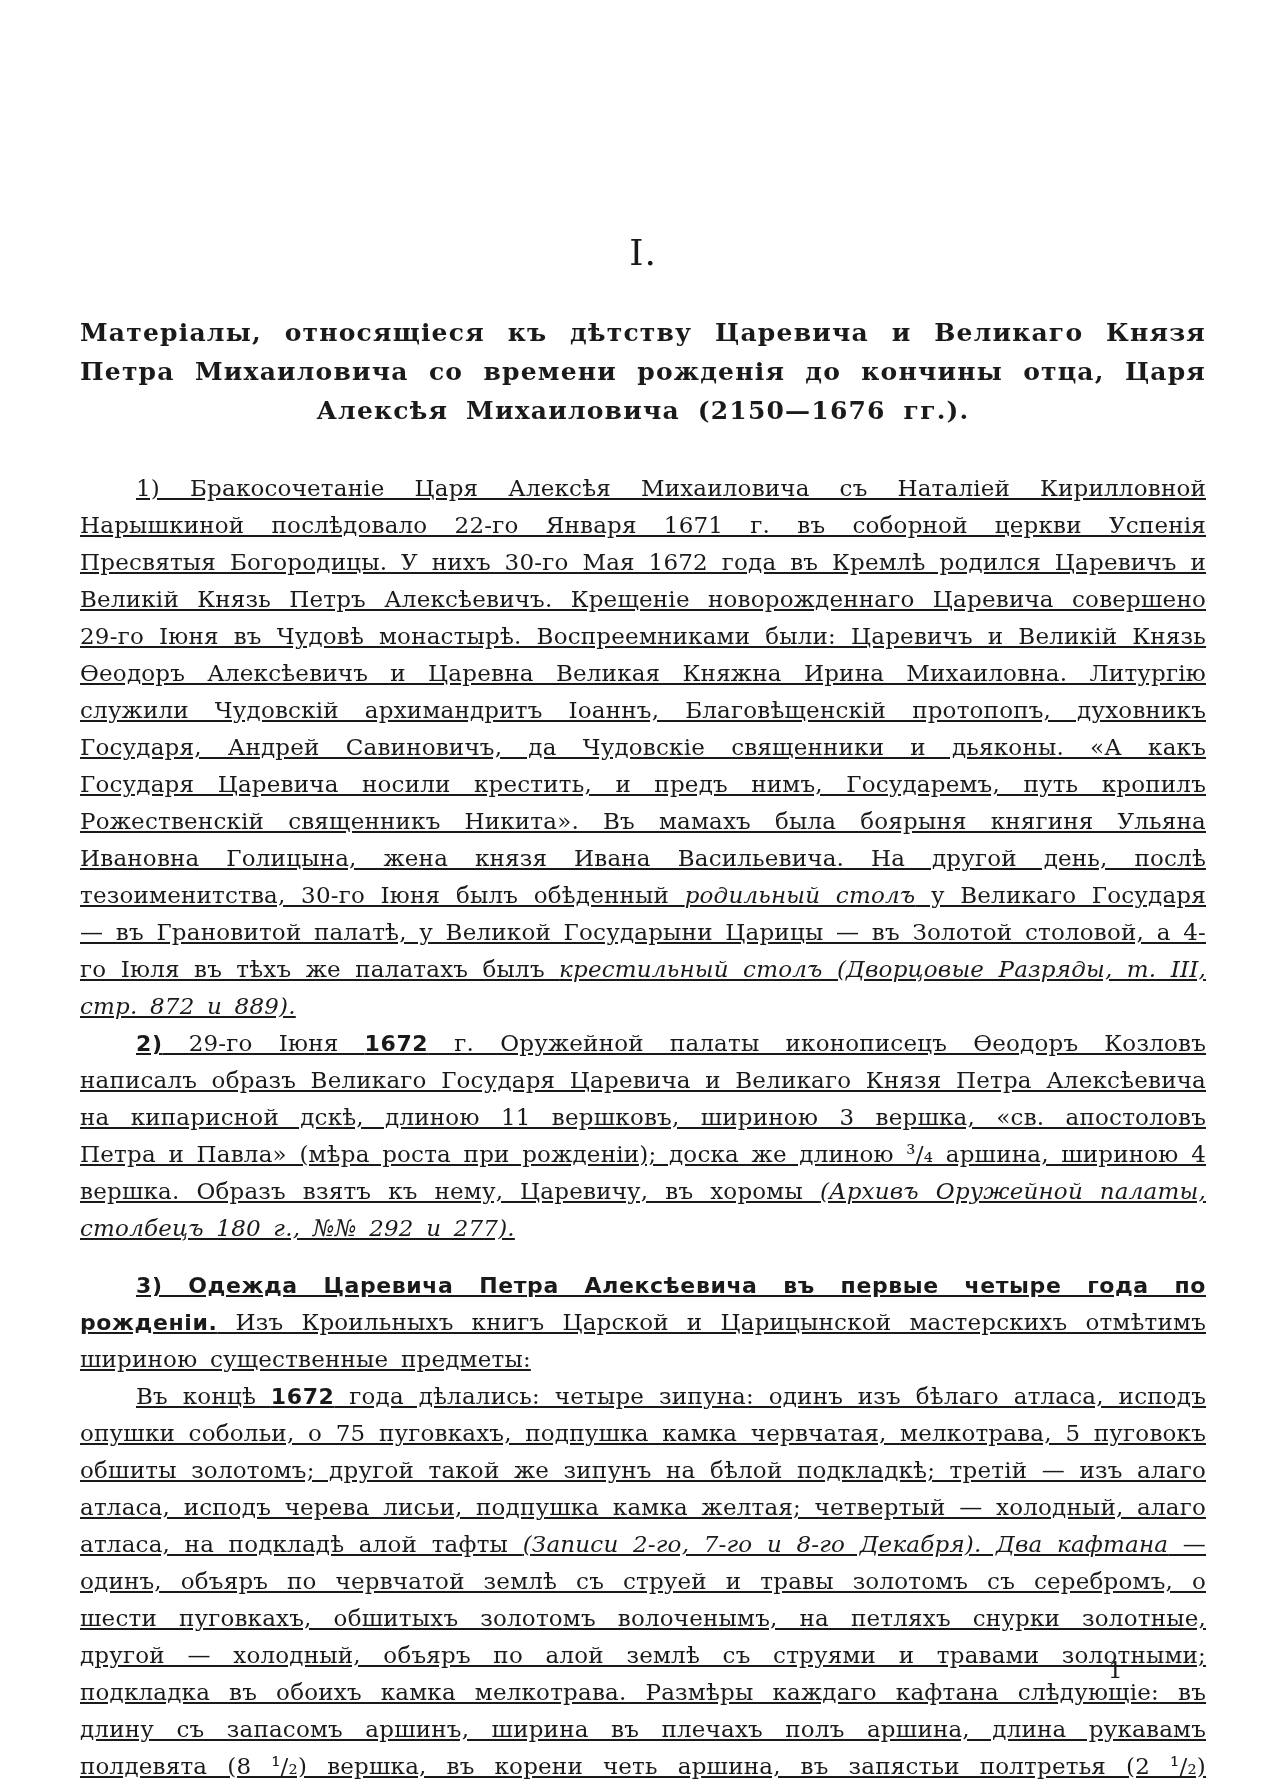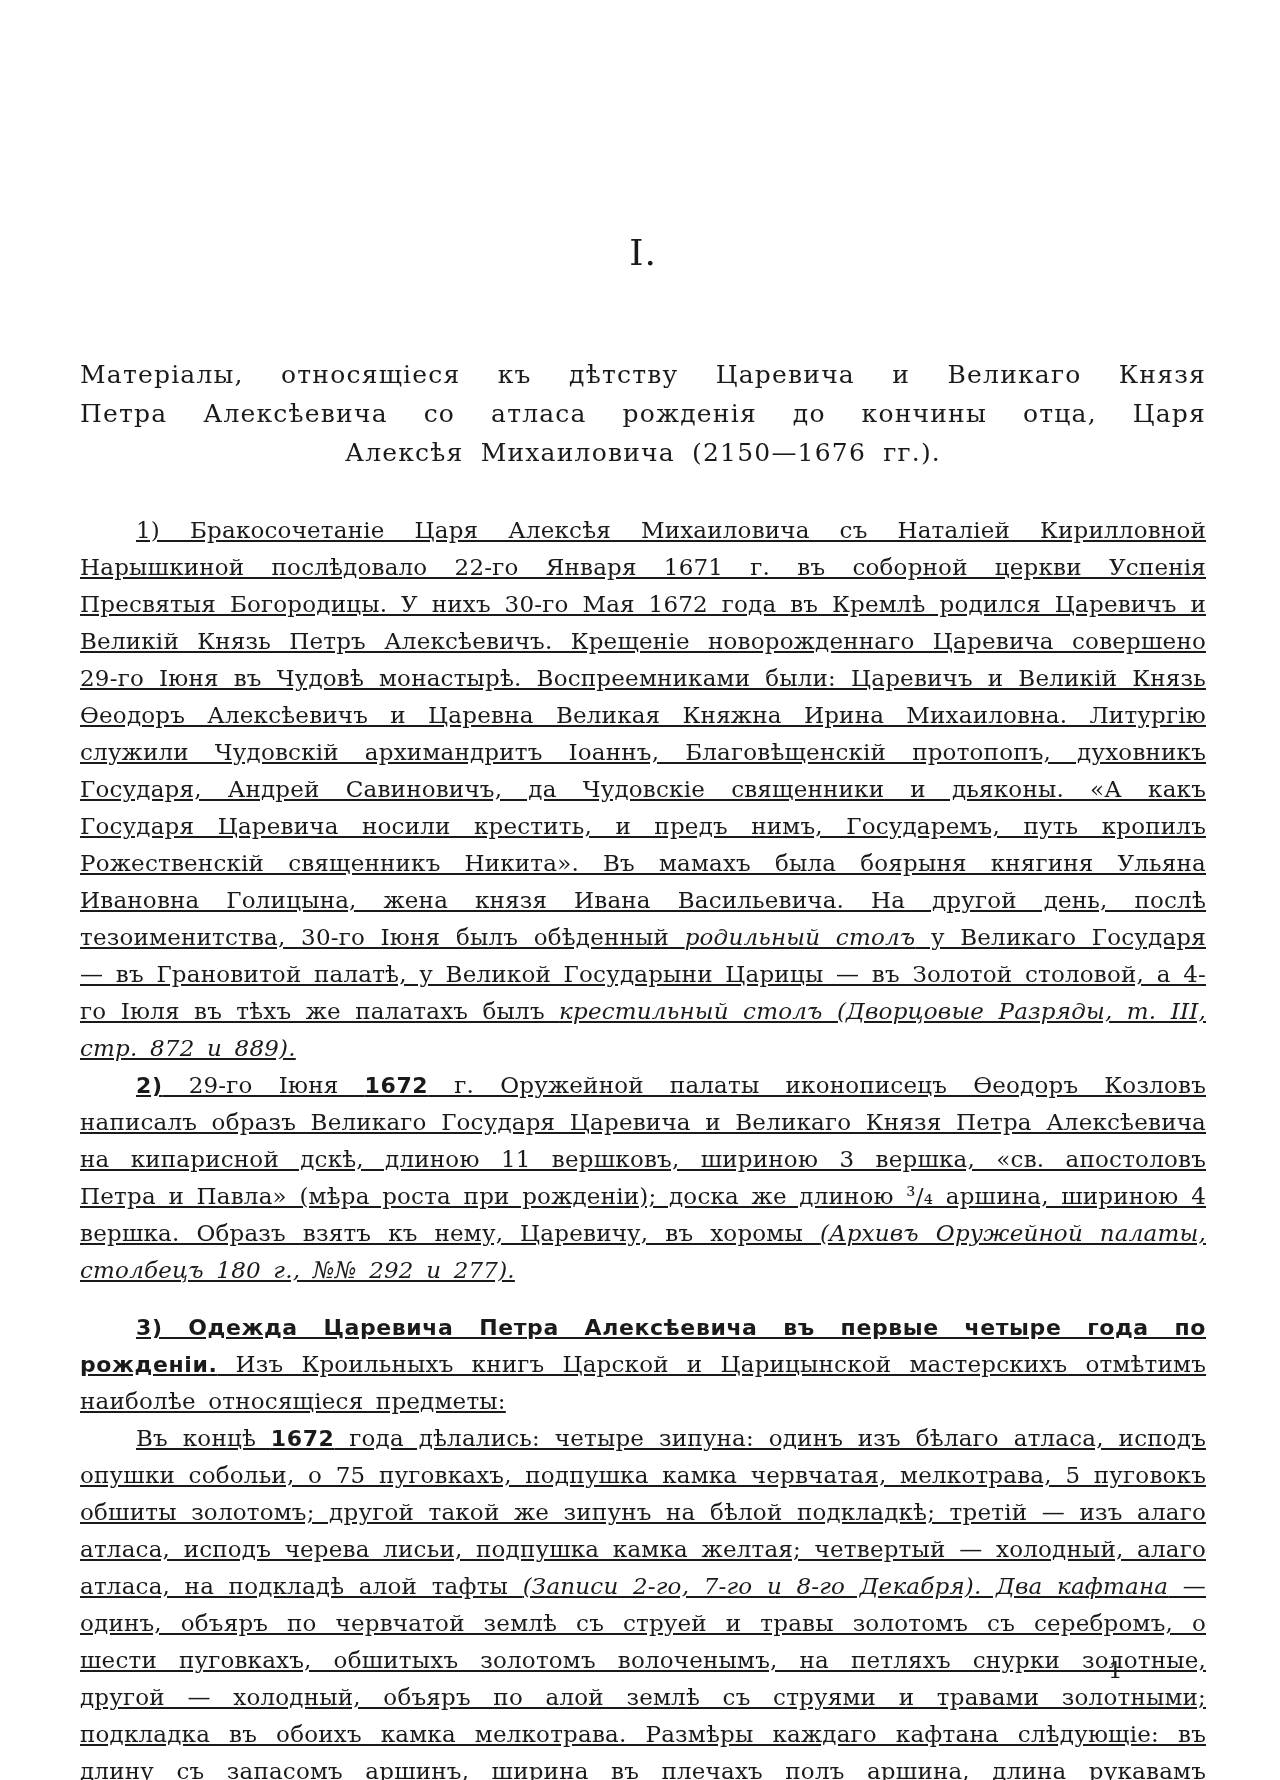--- a/index.html
+++ b/index.html
@@ -20,22 +20,22 @@
     width: 1126px;
   }
   .numeral {
     margin-top: 233px;
     text-align: center;
     font-size: 36px;
     line-height: 40px;
     letter-spacing: 1px;
   }
   .heading {
-    margin-top: 82px;
-    font-weight: normal;
+    margin-top: 40px;
+    font-weight: bold;
     font-size: 25px;
     line-height: 39px;
     letter-spacing: 1.2px;
     word-spacing: 8px;
   }
   .head-line { text-align: justify; text-align-last: justify; }
   .head-line.center { text-align: center; text-align-last: center; }
   .body-text { margin-top: 40px; }
   .para {
     text-align: justify;
@@ -66,27 +66,27 @@
 </head>
 <body>
 
 <div class="page">
   <div class="content">
 
     <div class="numeral">I.</div>
 
     <div class="heading">
       <div class="head-line">Матеріалы, относящіеся къ дѣтству Царевича и Великаго Князя</div>
-      <div class="head-line">Петра Алексѣевича со атласа рожденія до кончины отца, Царя</div>
+      <div class="head-line">Петра Михаиловича со времени рожденія до кончины отца, Царя</div>
       <div class="head-line center">Алексѣя Михаиловича (2150—1676 гг.).</div>
     </div>
 
     <div class="body-text" id="paragraphs-container">
         <p class="para"><span class="seg-n">1) Бракосочетаніе Царя Алексѣя Михаиловича съ Наталіей Кирилловной Нарышкиной послѣдовало 22-го Января 1671 г. въ соборной церкви Успенія Пресвятыя Богородицы. У нихъ 30-го Мая 1672 года въ Кремлѣ родился Царевичъ и Великій Князь Петръ Алексѣевичъ. Крещеніе новорожденнаго Царевича совершено 29-го Іюня въ Чудовѣ монастырѣ. Воспреемниками были: Царевичъ и Великій Князь Ѳеодоръ Алексѣевичъ и Царевна Великая Княжна Ирина Михаиловна. Литургію служили Чудовскій архимандритъ Іоаннъ, Благовѣщенскій протопопъ, духовникъ Государя, Андрей Савиновичъ, да Чудовскіе священники и дьяконы. «А какъ Государя Царевича носили крестить, и предъ нимъ, Государемъ, путь кропилъ Рожественскій священникъ Никита». Въ мамахъ была боярыня княгиня Ульяна Ивановна Голицына, жена князя Ивана Васильевича. На другой день, послѣ тезоименитства, 30-го Іюня былъ обѣденный </span><span class="seg-i">родильный столъ</span><span class="seg-n"> у Великаго Государя — въ Грановитой палатѣ, у Великой Государыни Царицы — въ Золотой столовой, а 4-го Іюля въ тѣхъ же палатахъ былъ </span><span class="seg-i">крестильный столъ (Дворцовые Разряды, т. III, стр. 872 и 889).</span></p>
         <p class="para"><span class="seg-s">2)</span><span class="seg-n"> 29-го Іюня </span><span class="seg-s">1672</span><span class="seg-n"> г. Оружейной палаты иконописецъ Ѳеодоръ Козловъ написалъ образъ Великаго Государя Царевича и Великаго Князя Петра Алексѣевича на кипарисной дскѣ, длиною 11 вершковъ, шириною 3 вершка, «св. апостоловъ Петра и Павла» (мѣра роста при рожденіи); доска же длиною ³/₄ аршина, шириною 4 вершка. Образъ взятъ къ нему, Царевичу, въ хоромы </span><span class="seg-i">(Архивъ Оружейной палаты, столбецъ 180 г., №№ 292 и 277).</span></p>
-        <p class="para gap-before"><span class="seg-s">3) Одежда Царевича Петра Алексѣевича въ первые четыре года по рожденіи.</span><span class="seg-n"> Изъ Кроильныхъ книгъ Царской и Царицынской мастерскихъ отмѣтимъ наиболѣе относящіеся предметы:</span></p>
+        <p class="para gap-before"><span class="seg-s">3) Одежда Царевича Петра Алексѣевича въ первые четыре года по рожденіи.</span><span class="seg-n"> Изъ Кроильныхъ книгъ Царской и Царицынской мастерскихъ отмѣтимъ шириною существенные предметы:</span></p>
         <p class="para"><span class="seg-n">Въ концѣ </span><span class="seg-s">1672</span><span class="seg-n"> года дѣлались: четыре зипуна: одинъ изъ бѣлаго атласа, исподъ опушки собольи, о 75 пуговкахъ, подпушка камка червчатая, мелкотрава, 5 пуговокъ обшиты золотомъ; другой такой же зипунъ на бѣлой подкладкѣ; третій — изъ алаго атласа, исподъ черева лисьи, подпушка камка желтая; четвертый — холодный, алаго атласа, на подкладѣ алой тафты </span><span class="seg-i">(Записи 2-го, 7-го и 8-го Декабря). Два кафтана</span><span class="seg-n"> — одинъ, объяръ по червчатой землѣ съ струей и травы золотомъ съ серебромъ, о шести пуговкахъ, обшитыхъ золотомъ волоченымъ, на петляхъ снурки золотные, другой — холодный, объяръ по алой землѣ съ струями и травами золотными; подкладка въ обоихъ камка мелкотрава. Размѣры каждаго кафтана слѣдующіе: въ длину съ запасомъ аршинъ, ширина въ плечахъ полъ аршина, длина рукавамъ полдевята (8 ¹/₂) вершка, въ корени четь аршина, въ запястьи полтретья (2 ¹/₂) вершка, въ подолѣ два аршина съ четью. Чюлокъ двое изъ тафты алой и изъ камки червчатой мелкотравой, исподъ подложенъ мѣхомъ лисьимъ или бѣльимъ (черевей бѣльи) </span></p>
       </div>
 
   </div>
 
   <div class="page-number">1</div>
 </div>
 
 </body></html>

